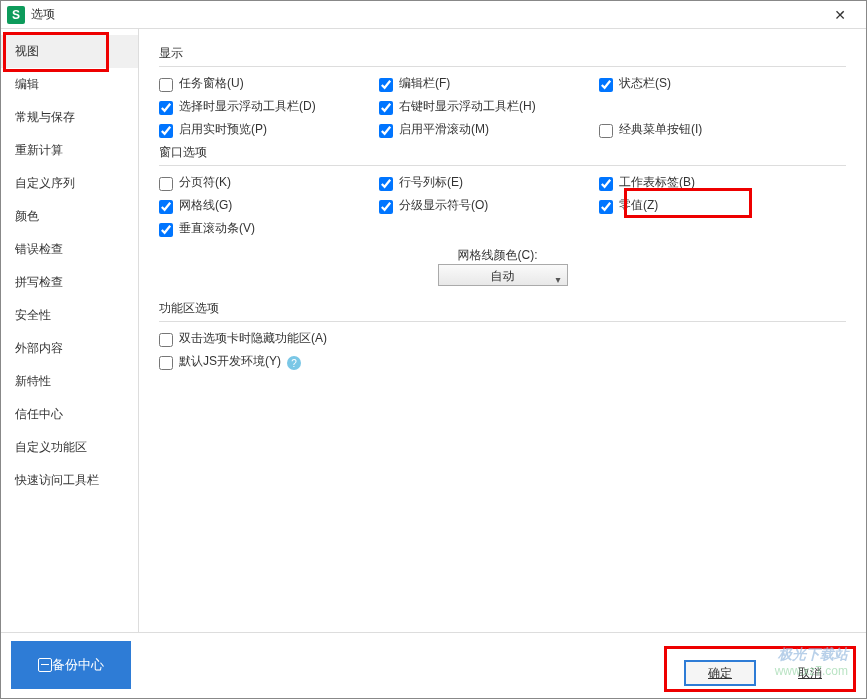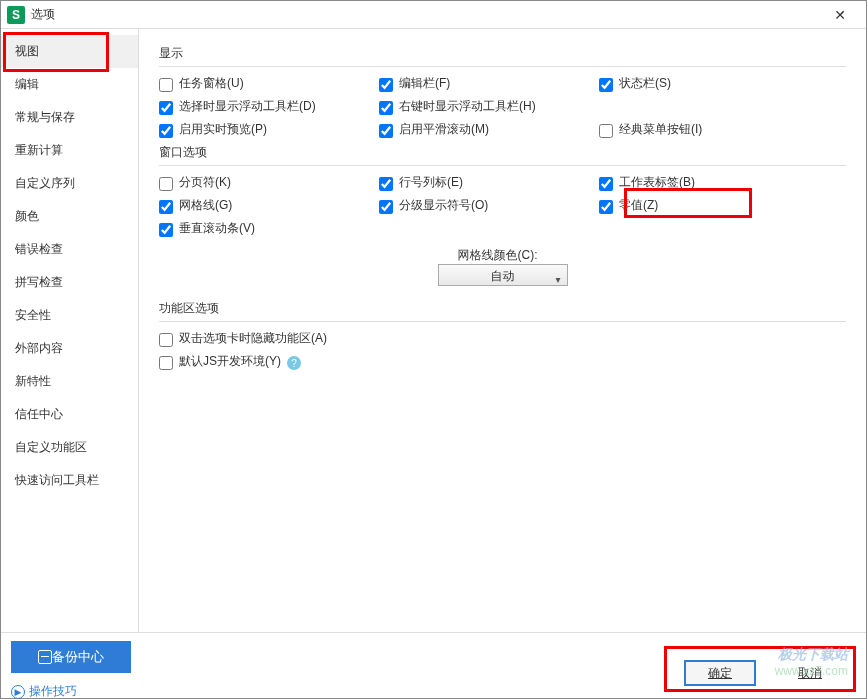--- a/index.html
+++ b/index.html
@@ -18,21 +18,21 @@
 .section-hr { border: none; border-top: 1px solid #ddd; margin-bottom: 8px; }
 .row { display: flex; margin-bottom: 6px; }
 .cell { width: 220px; display: flex; align-items: flex-end; }
 .cell input[type=checkbox] { width: 14px; height: 14px; margin-right: 6px; }
 .gridline-row { display: flex; align-items: center; margin: 10px 0 14px 0; flex-direction: column; }
 .gridline-row .lbl { margin-right: 10px; }
 .dropdown { width: 130px; height: 22px; border: 1px solid #aaa; background: linear-gradient(#fafafa,#e8e8e8); display: flex; align-items: flex-end; justify-content: center; position: relative; cursor: pointer; font-size: 12px; }
 .dropdown::after { content: "▾"; position: absolute; right: 6px; font-size: 10px; color: #555; }
 .help-icon { width: 14px; height: 14px; border-radius: 50%; background: #7ac7e6; color: #fff; display: inline-flex; align-items: center; justify-content: center; font-size: 10px; margin-left: 6px; }
 .footer { height: 66px; border-top: 1px solid #ddd; display: flex; align-items: flex-start; padding: 8px 10px; position: relative; }
-.backup-btn { width: 120px; height: 32px; background: #2e7cd6; color: #fff; display: flex; align-items: center; justify-content: center; gap: 0; cursor: pointer; font-size: 13px; }
+.backup-btn { width: 120px; height: 48px; background: #2e7cd6; color: #fff; display: flex; align-items: center; justify-content: center; gap: 0; cursor: pointer; font-size: 13px; }
 .backup-icon { width: 14px; height: 14px; border: 1px solid #fff; border-radius: 2px; position: relative; }
 .backup-icon::before { content: ""; position: absolute; left: 2px; top: 5px; width: 8px; height: 1px; background: #fff; }
 .tips { margin-top: 10px; display: flex; align-items: center; gap: 4px; color: #2e7cd6; cursor: pointer; font-size: 12px; }
 .tips-icon { width: 14px; height: 14px; border: 1px solid #2e7cd6; border-radius: 50%; display: flex; align-items: center; justify-content: center; font-size: 9px; color: #2e7cd6; }
 .footer-right { position: absolute; right: 20px; bottom: 12px; display: flex; gap: 18px; align-items: flex-end; text-decoration: underline; }
 .btn { min-width: 72px; height: 26px; border: 1px solid #888; background: #f5f5f5; display: flex; align-items: center; justify-content: center; cursor: pointer; font-size: 12px; }
 .btn.primary { border: 2px solid #2e7cd6; }
 .hl-red { border: 3px solid #e00; }
 .hl1 { position: absolute; left: 2px; top: 31px; width: 106px; height: 40px; pointer-events: none; }
 .hl2 { position: absolute; left: 623px; top: 187px; width: 128px; height: 30px; pointer-events: none; }

